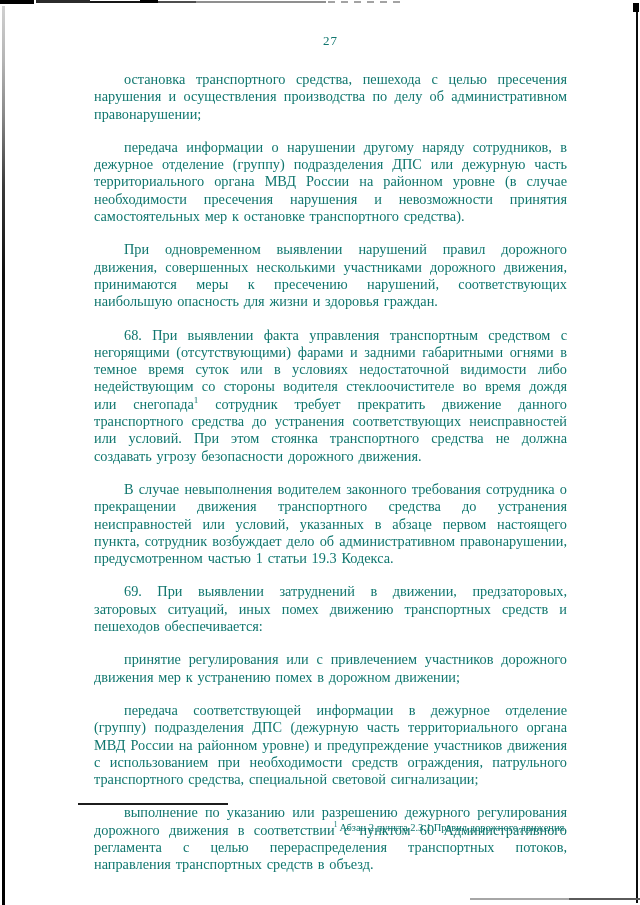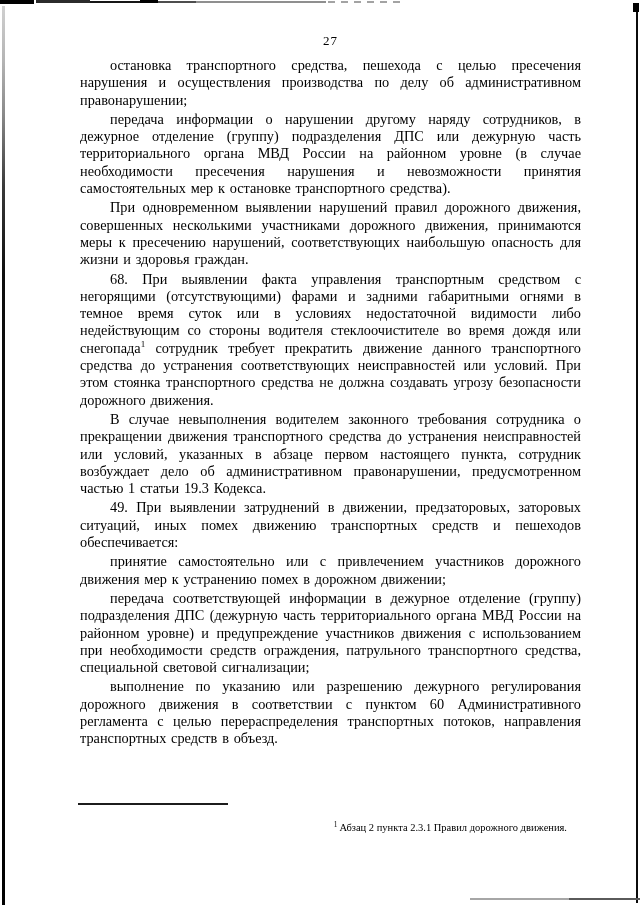--- a/index.html
+++ b/index.html
@@ -7,21 +7,21 @@
     padding: 0;
     background: #ffffff;
   }
   .page {
     position: relative;
     width: 640px;
     height: 905px;
     background: #ffffff;
     overflow: hidden;
     font-family: "Liberation Serif", "DejaVu Serif", serif;
-    color: #000000;
+    color: #0f766e;
   }
 
   
   .art { position: absolute; }
   .top-seg1 { left: 0;   top: 0; width: 34px;  height: 4px; background: #000; }
   .top-seg2 { left: 36px; top: 0; width: 54px;  height: 3px; background: #2b2b2b; }
   .top-seg3 { left: 90px; top: 1px; width: 50px; height: 2px; background: #161616; }
   .top-seg4 { left: 140px; top: 0; width: 18px; height: 3px; background: #000; }
   .top-seg5 { left: 158px; top: 1px; width: 38px; height: 2px; background: #4d4d4d; }
   .top-seg6 { left: 196px; top: 1px; width: 130px; height: 2px; background: #8f8f8f; }
@@ -51,21 +51,21 @@
   }
   .body-text {
     position: absolute;
     left: 78px; top: 55px; width: 505px;
     font-size: 14.3px;
     line-height: 17.3px;
     text-align: justify;
     word-spacing: 1.2px;
   }
   .body-text p {
-    margin: 2px;
+    margin: 16px;
     text-indent: 30px;
   }
   .body-text sup {
     font-size: 9px;
     line-height: 0;
     vertical-align: super;
   }
   .footnotes {
     position: absolute;
     left: 78px; top: 803px; width: 505px;
@@ -106,22 +106,22 @@
   <div class="art bottom-line"></div>
 
   <div class="page-number">27</div>
 
   <div class="body-text" id="body-text">
       <p>остановка транспортного средства, пешехода с целью пресечения нарушения и осуществления производства по делу об административном правонарушении;</p>
       <p>передача информации о нарушении другому наряду сотрудников, в дежурное отделение (группу) подразделения ДПС или дежурную часть территориального органа МВД России на районном уровне (в случае необходимости пресечения нарушения и невозможности принятия самостоятельных мер к остановке транспортного средства).</p>
       <p>При одновременном выявлении нарушений правил дорожного движения, совершенных несколькими участниками дорожного движения, принимаются меры к пресечению нарушений, соответствующих наибольшую опасность для жизни и здоровья граждан.</p>
       <p>68. При выявлении факта управления транспортным средством с негорящими (отсутствующими) фарами и задними габаритными огнями в темное время суток или в условиях недостаточной видимости либо недействующим со стороны водителя стеклоочистителе во время дождя или снегопада<sup>1</sup> сотрудник требует прекратить движение данного транспортного средства до устранения соответствующих неисправностей или условий. При этом стоянка транспортного средства не должна создавать угрозу безопасности дорожного движения.</p>
       <p>В случае невыполнения водителем законного требования сотрудника о прекращении движения транспортного средства до устранения неисправностей или условий, указанных в абзаце первом настоящего пункта, сотрудник возбуждает дело об административном правонарушении, предусмотренном частью 1 статьи 19.3 Кодекса.</p>
-      <p>49. При выявлении затруднений в движении, предзаторовых, заторовых ситуаций, иных помех движению транспортных средств и пешеходов обеспечивается:</p>
-      <p>принятие самостоятельно или с привлечением участников дорожного движения мер к устранению помех в дорожном движении;</p>
+      <p>69. При выявлении затруднений в движении, предзаторовых, заторовых ситуаций, иных помех движению транспортных средств и пешеходов обеспечивается:</p>
+      <p>принятие регулирования или с привлечением участников дорожного движения мер к устранению помех в дорожном движении;</p>
       <p>передача соответствующей информации в дежурное отделение (группу) подразделения ДПС (дежурную часть территориального органа МВД России на районном уровне) и предупреждение участников движения с использованием при необходимости средств ограждения, патрульного транспортного средства, специальной световой сигнализации;</p>
       <p>выполнение по указанию или разрешению дежурного регулирования дорожного движения в соответствии с пунктом 60 Административного регламента с целью перераспределения транспортных потоков, направления транспортных средств в объезд.</p>
     </div>
 
   <div class="footnotes">
     <div class="fn-sep"></div>
     <div id="footnote-list">
         <p class="fn-item"><sup>1</sup>Абзац 2 пункта 2.3.1 Правил дорожного движения.</p>
       </div>
   </div>

